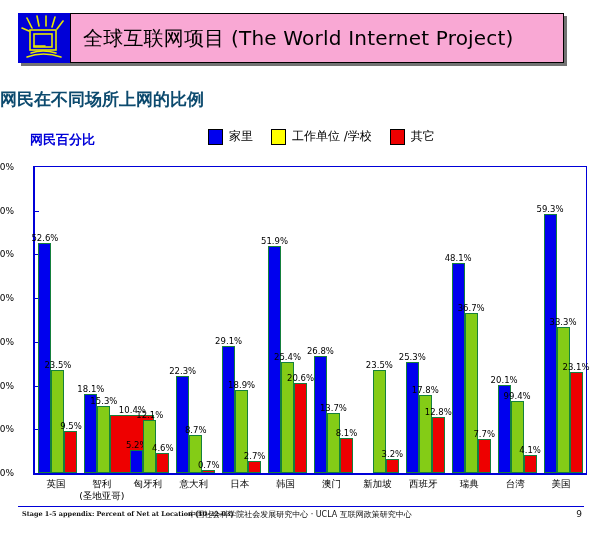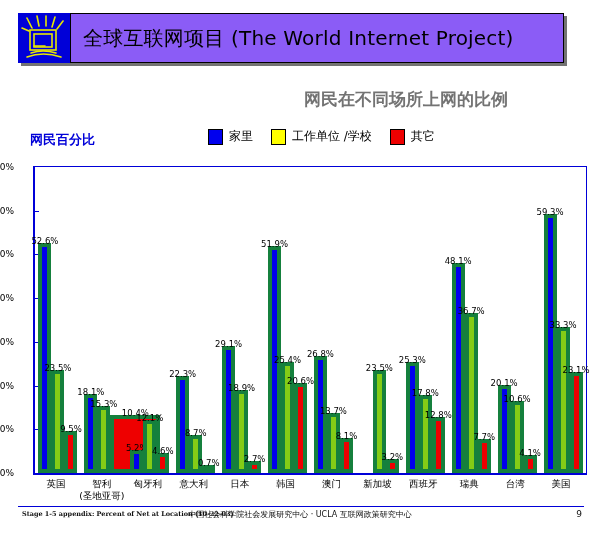--- a/index.html
+++ b/index.html
@@ -31,21 +31,21 @@
     width: 52px;
     height: 100%;
     background: #0000d8;
     position: relative;
     flex: 0 0 auto;
     border-right: 1px solid #000;
     overflow: hidden;
   }
   #banner-title-box {
     flex: 1 1 auto;
-    background: #8b5cf6;
+    background: #f9a8d4;
     border: 1px solid #000;
     border-left: none;
     display: flex;
     align-items: center;
     padding-left: 12px;
     box-sizing: border-box;
   }
   #banner-title {
     font-size: 20px;
     font-weight: normal;
@@ -54,24 +54,24 @@
     white-space: nowrap;
     font-family: "DejaVu Sans", "Liberation Sans", sans-serif;
   }
 
   
   #chart-title {
     position: absolute;
     left: 0;
     top: 88px;
     width: 508px;
-    text-align: right;
+    text-align: left;
     font-size: 17px;
     font-weight: bold;
-    color: #737373;
+    color: #0c4a6e;
     font-family: "DejaVu Sans", "Liberation Sans", sans-serif;
   }
 
   
   #y-axis-caption {
     position: absolute;
     left: 30px;
     top: 131px;
     font-size: 13px;
     font-weight: bold;
@@ -151,21 +151,21 @@
   }
   .bar-group {
     position: absolute;
     bottom: 0;
     height: 100%;
   }
   .bar {
     position: absolute;
     bottom: 0;
     width: 13px;
-    border: 4px solid #15803d;
+    border: 1px solid #15803d;
     box-sizing: border-box;
   }
   .bar.home   { background: #0000ee; left: 0px; }
   .bar.work   { background: #84cc16; left: 13px; }
   .bar.other  { background: #ee0000; left: 26px; }
   .bar-label {
     position: absolute;
     bottom: 100%;
     left: 50%;
     transform: translateX(-50%);
@@ -408,21 +408,21 @@
           </div>
           <div class="bar other" style="height: 33.66px;">
             <span class="bar-label">7.7%</span>
           </div>
         </div>
         <div class="bar-group" style="left: 462.625px; width: 39px;">
           <div class="bar home" style="height: 87.8657px;">
             <span class="bar-label">20.1%</span>
           </div>
           <div class="bar work" style="height: 72.1286px;">
-            <span class="bar-label">10.6%</span>
+            <span class="bar-label">99.4%</span>
           </div>
           <div class="bar other" style="height: 17.9229px;">
             <span class="bar-label">4.1%</span>
           </div>
         </div>
         <div class="bar-group" style="left: 508.542px; width: 39px;">
           <div class="bar home" style="height: 259.226px;">
             <span class="bar-label">59.3%</span>
           </div>
           <div class="bar work" style="height: 145.569px;">

